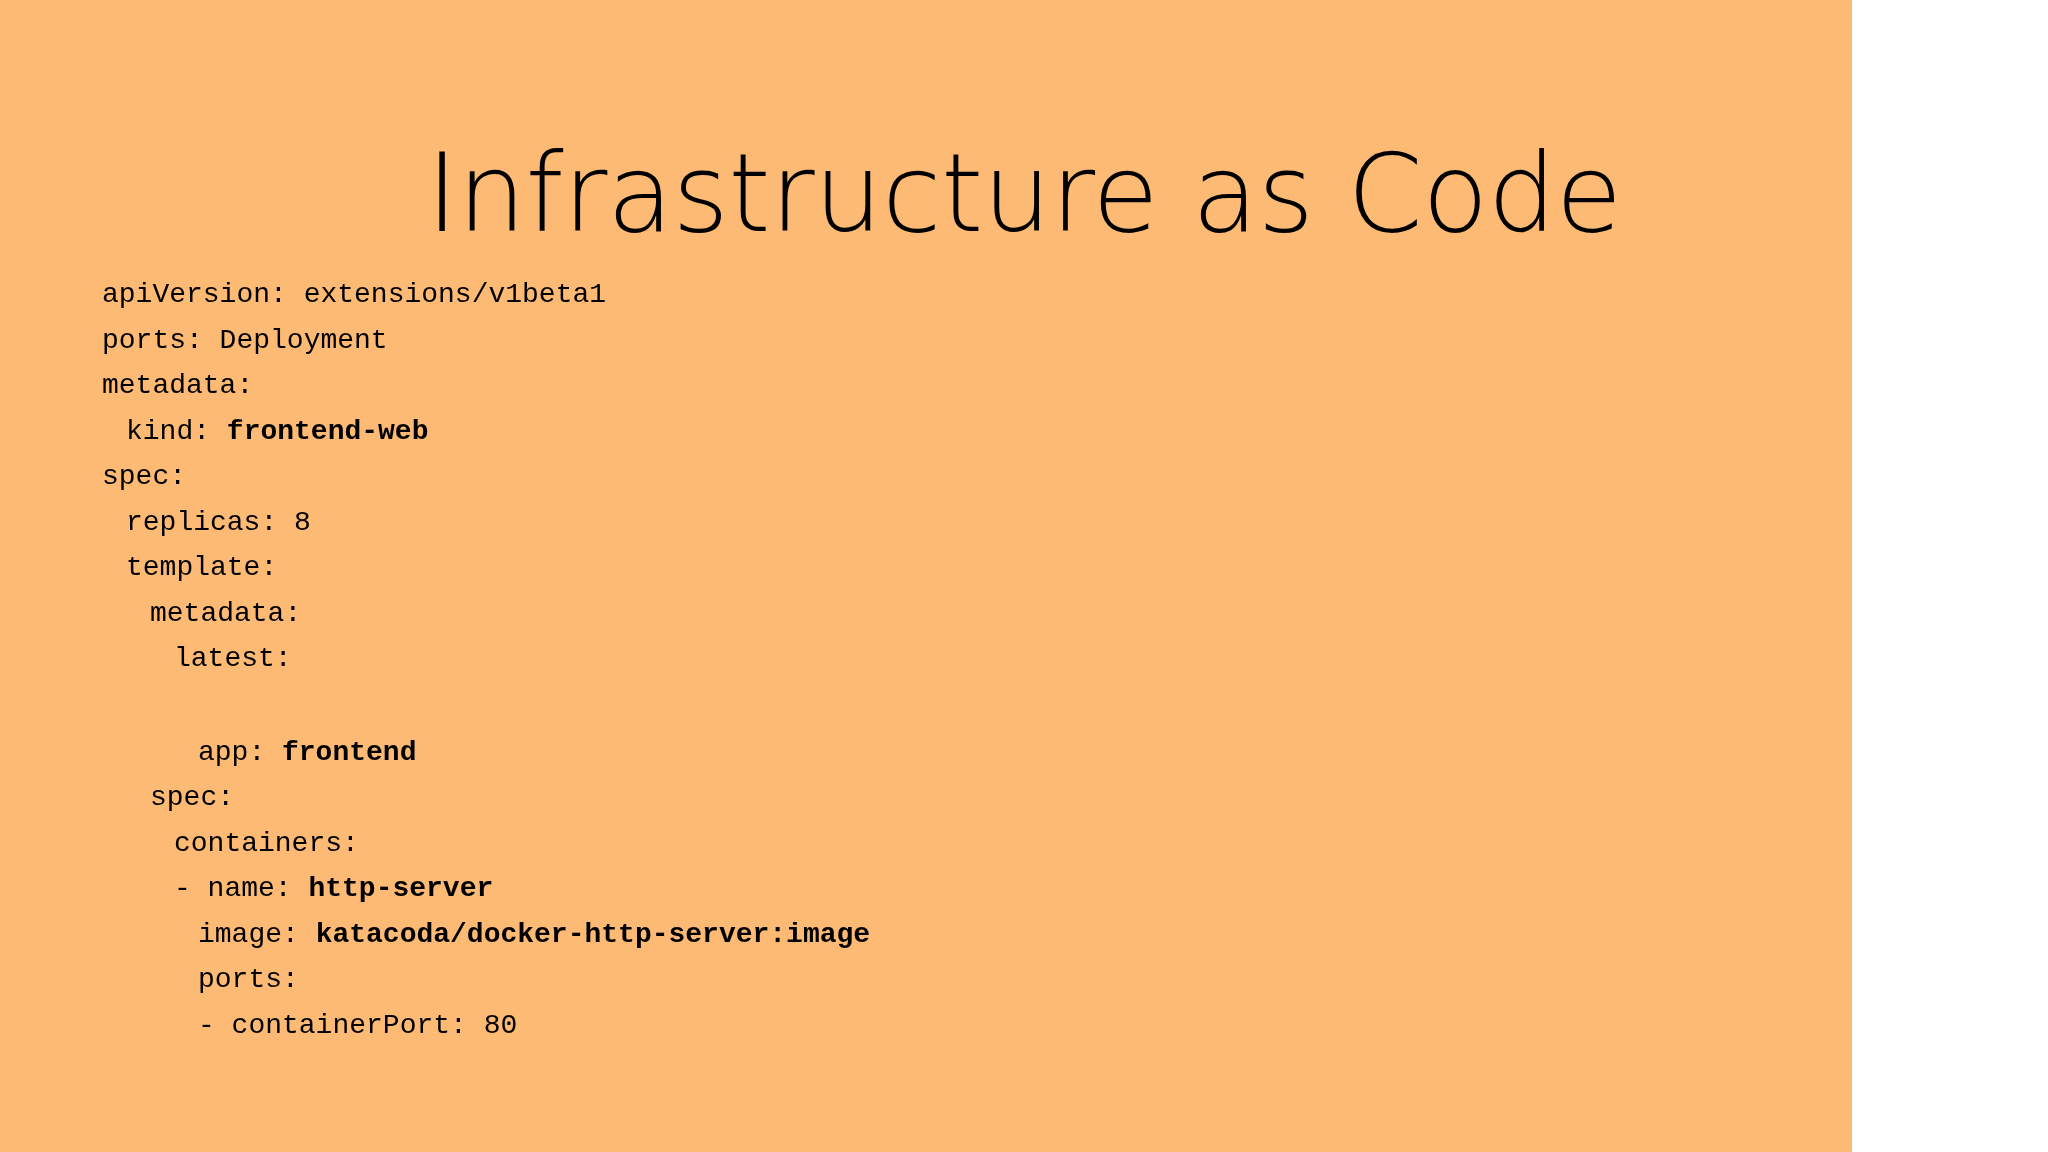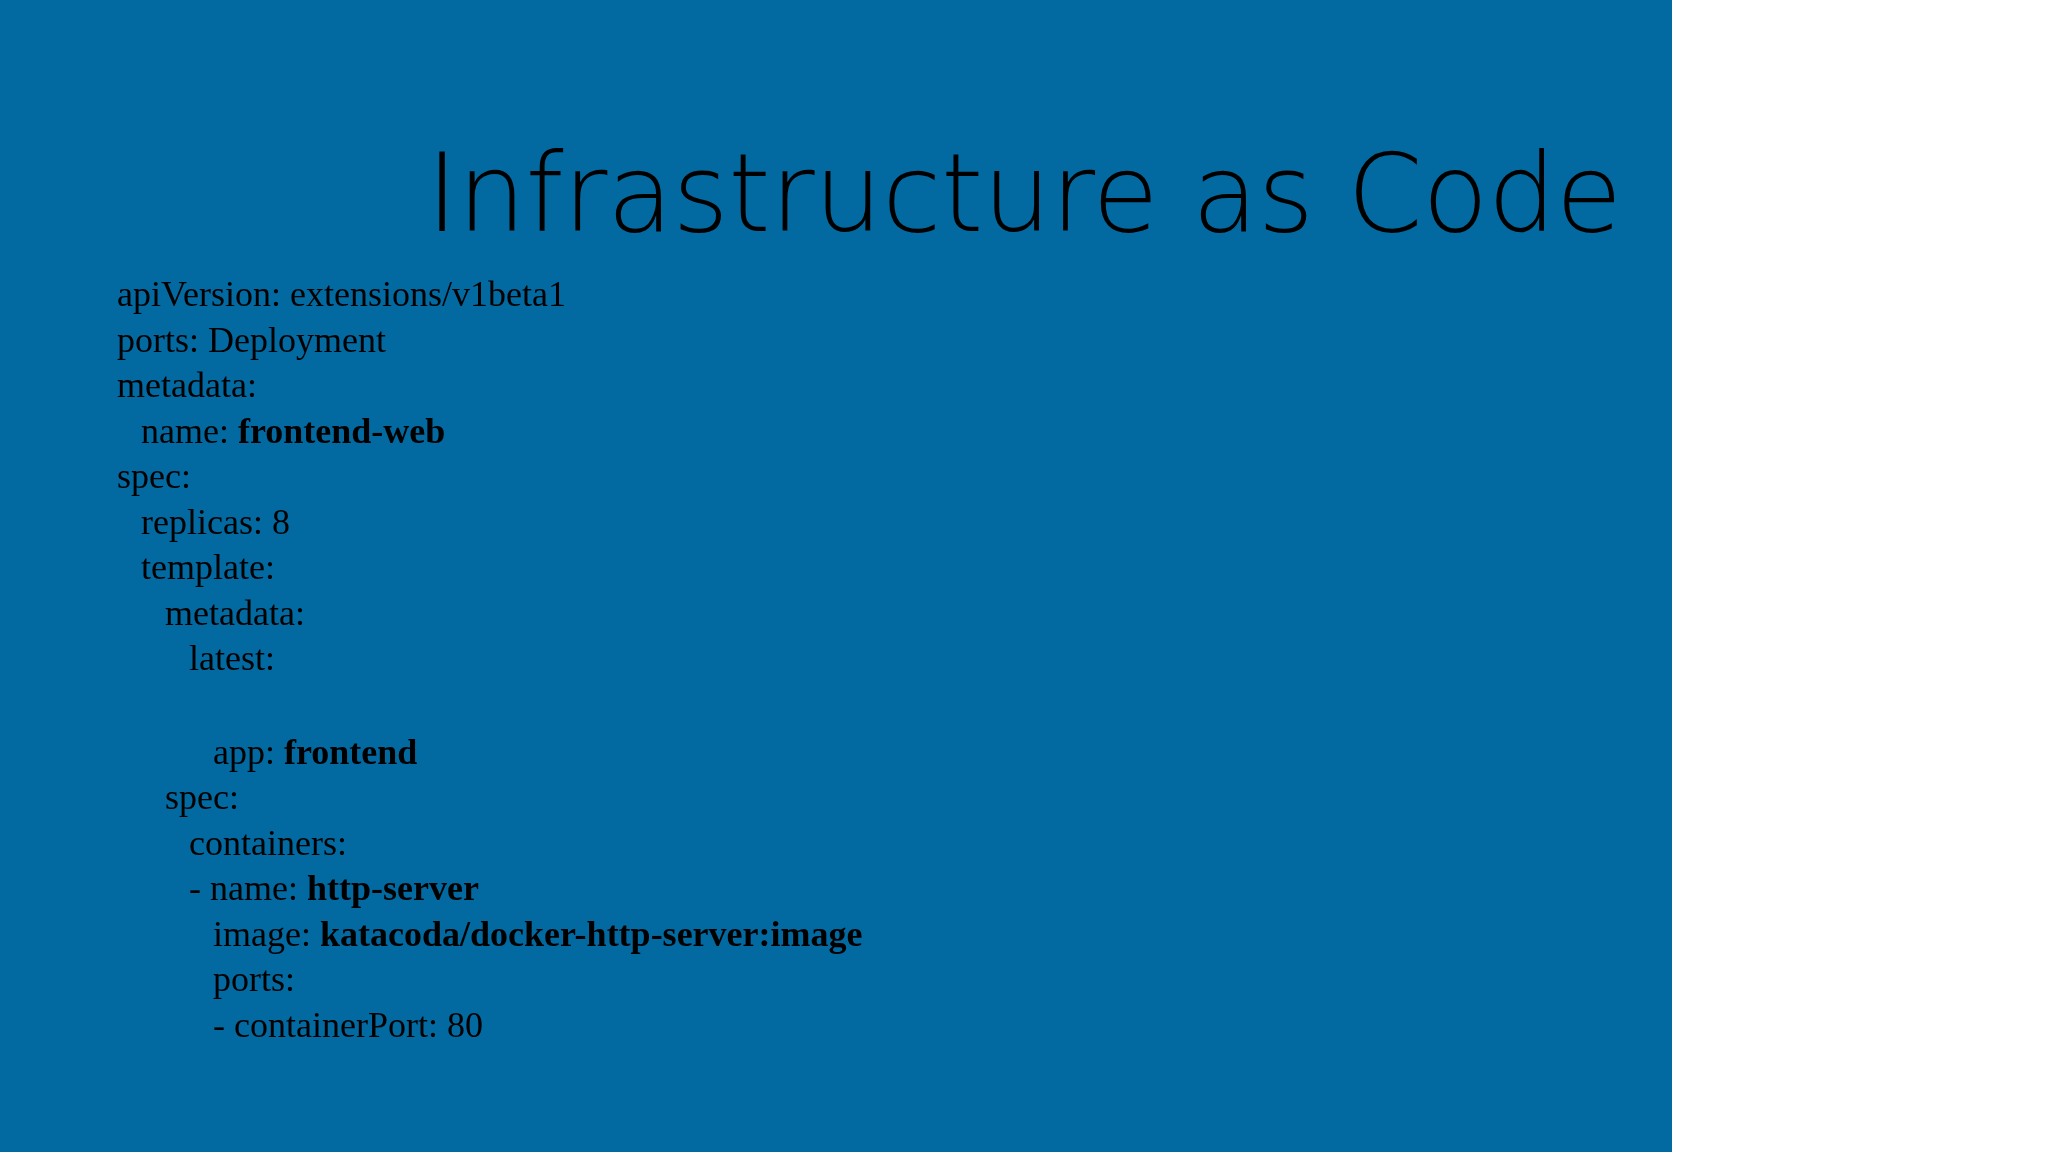--- a/index.html
+++ b/index.html
@@ -9,48 +9,48 @@
   body {
     width: 2048px;
     height: 1152px;
     background: #ffffff;
     font-family: "Liberation Sans", sans-serif;
     overflow: hidden;
   }
 
   .slide {
     position: relative;
-    width: 1672px;
+    width: 1852px;
     height: 1152px;
-    background: #0369a1;
+    background: #fdba74;
     box-sizing: border-box;
   }
 
   .slide-title {
     position: absolute;
     left: 0;
     top: 58px;
     width: 2048px;
     text-align: center;
     font-family: "DejaVu Sans", sans-serif;
     font-weight: 300;
     font-size: 108px;
     line-height: 1.18;
     color: #000000;
     letter-spacing: -0.5px;
     white-space: nowrap;
   }
 
   .code-block {
     position: absolute;
-    left: 117px;
+    left: 102px;
     top: 272px;
     width: 1300px;
-    font-family: Liberation Serif, serif;
-    font-size: 36px;
+    font-family: Liberation Mono, monospace;
+    font-size: 28px;
     line-height: 45.5px;
     color: #000000;
   }
 
   .code-line {
     white-space: pre;
     font-weight: 400;
   }
 
   .code-line .val-bold {
@@ -61,21 +61,21 @@
 <body>
 
 <div class="slide">
 
   <h1 class="slide-title">Infrastructure as Code</h1>
 
   <div class="code-block" id="code-block">
       <div class="code-line" style="padding-left: 0px;"><span>apiVersion: extensions/v1beta1</span></div>
       <div class="code-line" style="padding-left: 0px;"><span>ports: Deployment</span></div>
       <div class="code-line" style="padding-left: 0px;"><span>metadata:</span></div>
-      <div class="code-line" style="padding-left: 24px;"><span>name: </span><span class="val-bold">frontend-web</span></div>
+      <div class="code-line" style="padding-left: 24px;"><span>kind: </span><span class="val-bold">frontend-web</span></div>
       <div class="code-line" style="padding-left: 0px;"><span>spec:</span></div>
       <div class="code-line" style="padding-left: 24px;"><span>replicas: 8</span></div>
       <div class="code-line" style="padding-left: 24px;"><span>template:</span></div>
       <div class="code-line" style="padding-left: 48px;"><span>metadata:</span></div>
       <div class="code-line" style="padding-left: 72px;"><span>latest:</span></div>
       <div class="code-line" style="padding-left: 96px; margin-top: 48px;"><span>app: </span><span class="val-bold">frontend</span></div>
       <div class="code-line" style="padding-left: 48px;"><span>spec:</span></div>
       <div class="code-line" style="padding-left: 72px;"><span>containers:</span></div>
       <div class="code-line" style="padding-left: 72px;"><span>- name: </span><span class="val-bold">http-server</span></div>
       <div class="code-line" style="padding-left: 96px;"><span>image: </span><span class="val-bold">katacoda/docker-http-server:image</span></div>

